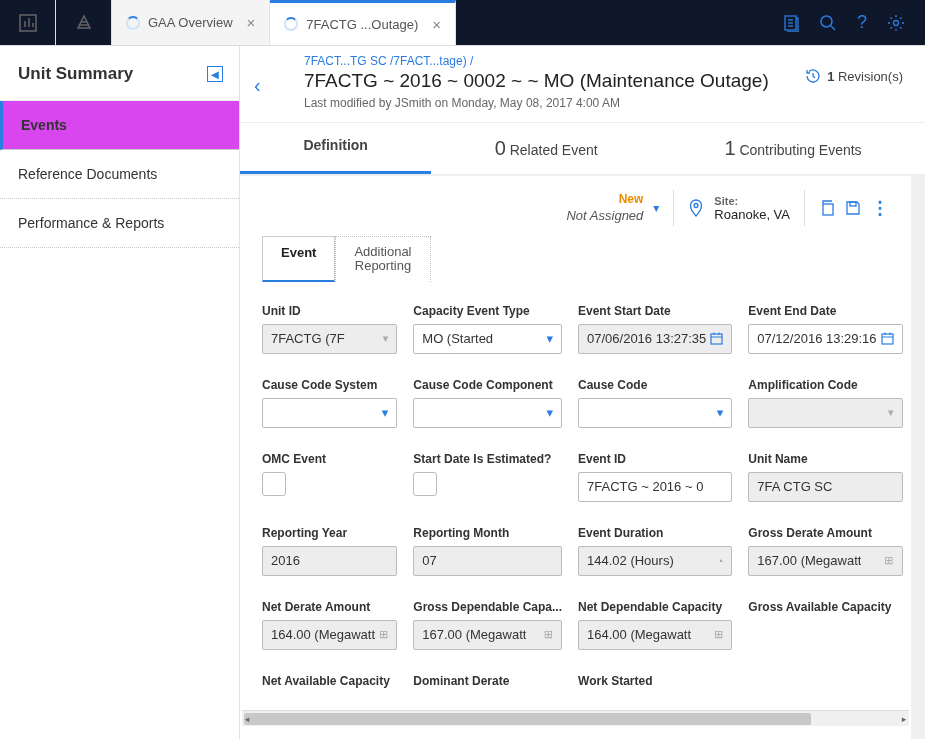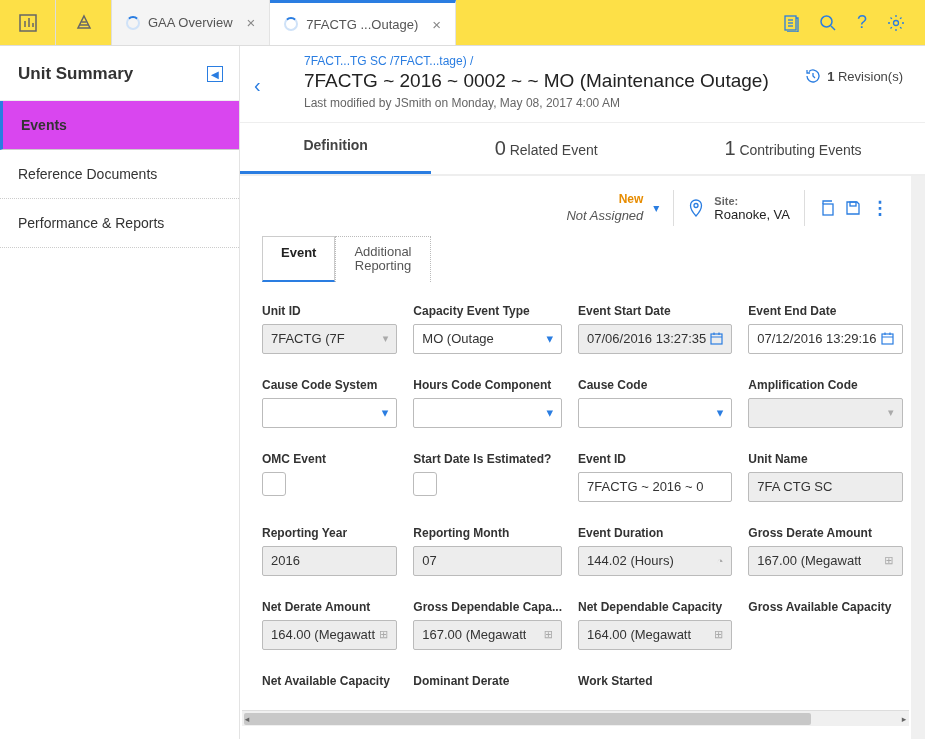--- a/index.html
+++ b/index.html
@@ -1,18 +1,18 @@
 <!DOCTYPE html>
 <html><head>
 <meta charset="utf-8">
 <style>
 * { box-sizing: border-box; margin: 0; padding: 0; font-family: "Segoe UI", Arial, sans-serif; }
 body { width: 925px; height: 739px; background: #fafafa; overflow: hidden; color: #333; }
 
-.topbar { display: flex; height: 46px; border-bottom: 1px solid #ddd; background: #fde047; align-items: stretch; }
+.topbar { display: flex; height: 46px; border-bottom: 1px solid #ddd; background: #0f172a; align-items: stretch; }
 .topbar .icon-btn { width: 56px; display:flex; align-items:center; justify-content:center; border-right:1px solid #ddd; color:#666; }
 .tab { display:flex; align-items:center; padding:0 14px; height:100%; border-right:1px solid #e3e3e3; font-size:13px; color:#555; gap:8px; position:relative; background:#f4f4f4;}
 .tab.active { background:#fff; border-top:3px solid #2a7de1; }
 .tab .spinner-icon { width:14px;height:14px;border:2px solid #cfe2f8;border-top-color:#2a7de1;border-radius:50%; display:inline-block;}
 .tab .close { color:#888; font-size:15px; margin-left:6px;}
 .topbar-right { margin-left:auto; display:flex; align-items:center; gap:20px; padding:0 20px; color:#2a7de1; }
 .topbar-right span, .topbar-right svg { cursor:pointer; }
 
 .main { display:flex; height:calc(100% - 46px); }
 .sidebar { width:240px; background:#fff; border-right:1px solid #e3e3e3; }
@@ -205,21 +205,21 @@
         <div class="field">
               <div class="flabel">Unit ID</div>
               <div class="input readonly">
                 <span class="val">7FACTG (7F</span>
                 <span class="suffix-gray">▾</span>
               </div>
             </div>
         <div class="field">
               <div class="flabel">Capacity Event Type</div>
               <div class="input">
-                <span class="val">MO (Outage</span>
+                <span class="val">MO (Started</span>
                 <span class="suffix-ic">▾</span>
               </div>
             </div>
         <div class="field">
               <div class="flabel">Event Start Date</div>
               <div class="input readonly">
                 <span class="val">07/06/2016 13:27:35</span>
                 <span class="suffix-ic">
                   <svg width="13" height="13" viewBox="0 0 13 13" fill="none" stroke="#2a7de1" stroke-width="1.2">
                     <rect x="1" y="2" width="11" height="10"></rect>
@@ -246,21 +246,21 @@
             </div>
 
         <div class="field">
               <div class="flabel">Cause Code System</div>
               <div class="input">
                 <span class="val"></span>
                 <span class="suffix-ic">▾</span>
               </div>
             </div>
         <div class="field">
-              <div class="flabel">Hours Code Component</div>
+              <div class="flabel">Cause Code Component</div>
               <div class="input">
                 <span class="val"></span>
                 <span class="suffix-ic">▾</span>
               </div>
             </div>
         <div class="field">
               <div class="flabel">Cause Code</div>
               <div class="input">
                 <span class="val"></span>
                 <span class="suffix-ic">▾</span>

